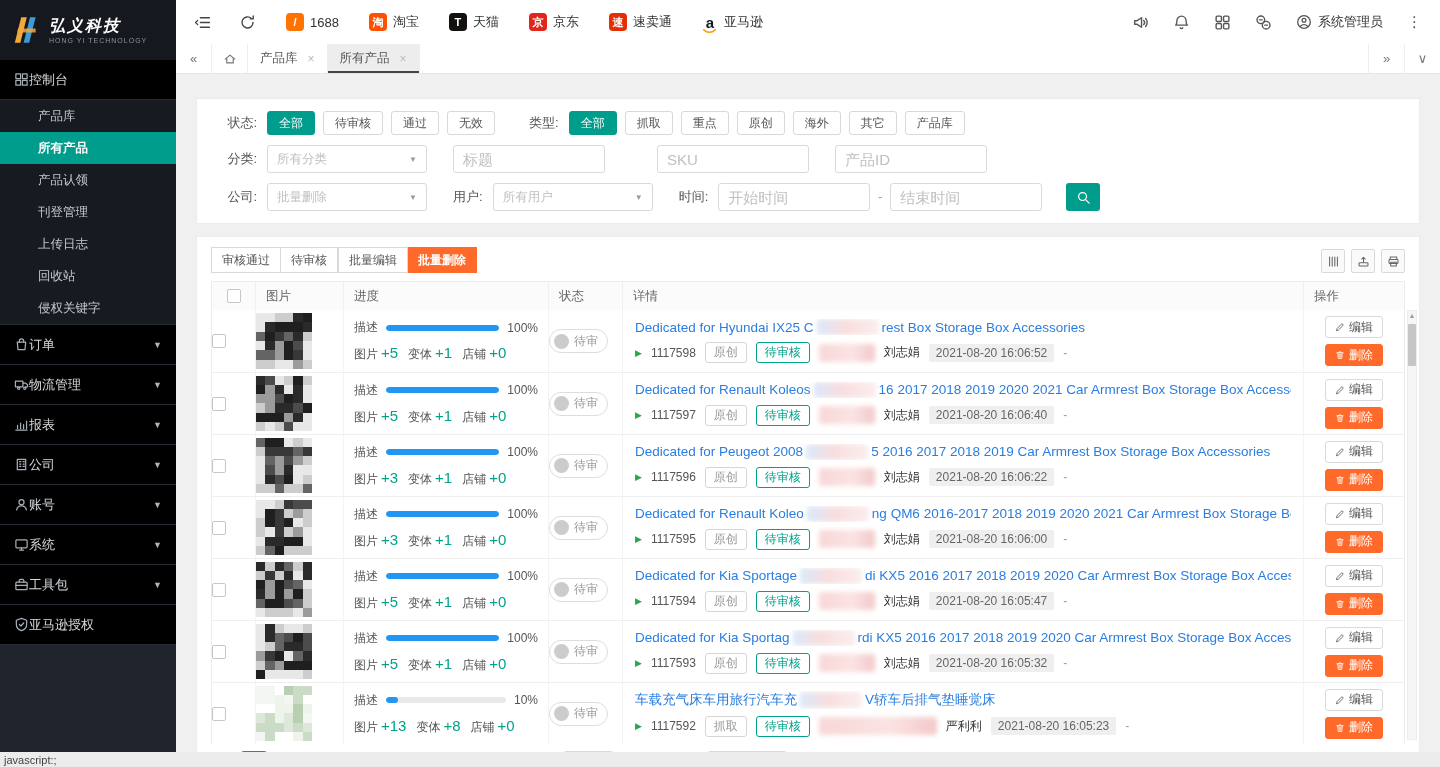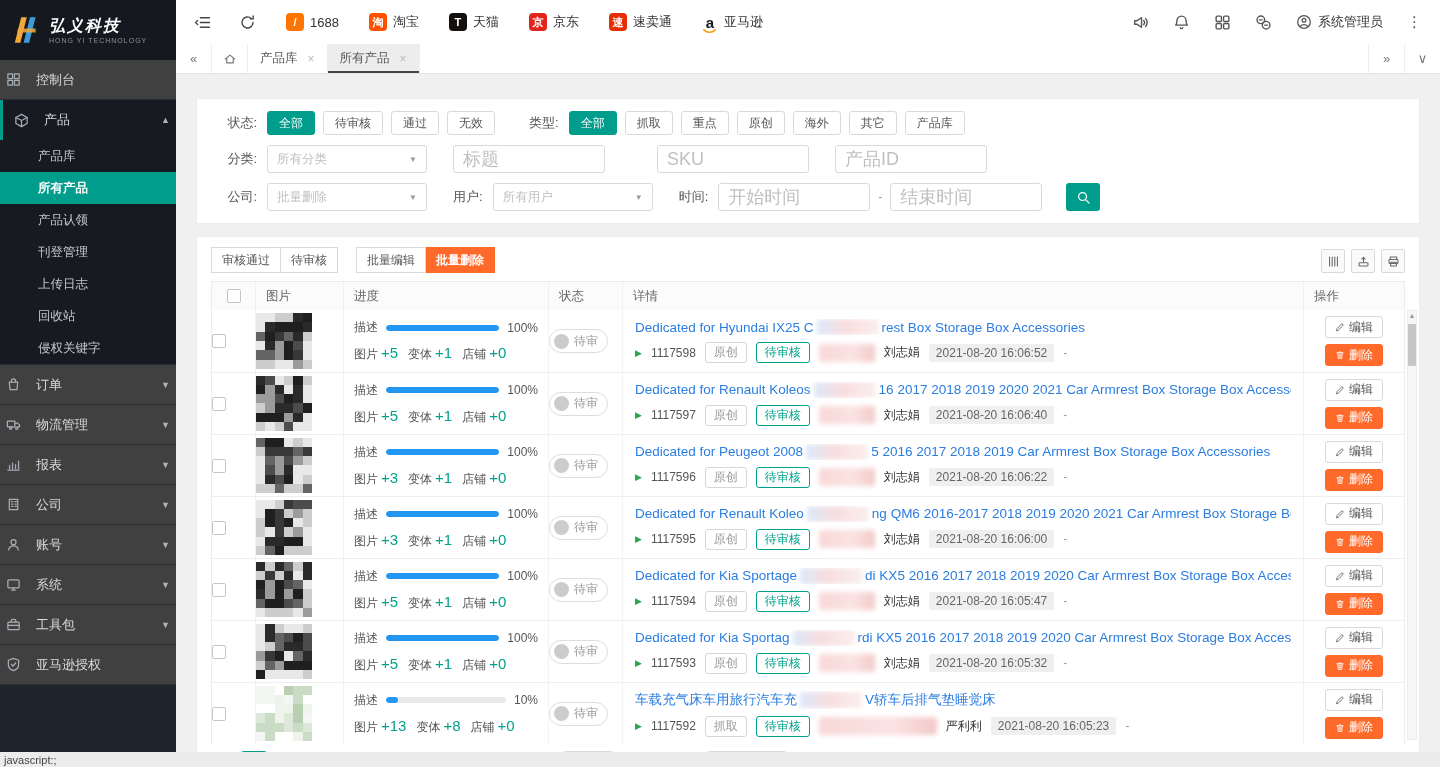--- a/index.html
+++ b/index.html
@@ -2,27 +2,27 @@
 <html><head>
 <meta charset="utf-8">
 <style>
   *{box-sizing:border-box;margin:0;padding:0}
   html,body{width:1440px;height:767px;overflow:hidden;font-family:"Liberation Sans","DejaVu Sans",sans-serif;background:#fff}
   .app{display:flex;width:1440px;height:767px}
   .ic{display:inline-flex;align-items:center;justify-content:center}
   .ic svg{width:100%;height:100%}
 
   
-  .sidebar{width:176px;background:#404040;flex-shrink:0;display:flex;flex-direction:column;overflow:hidden}
+  .sidebar{width:176px;background:#000000;flex-shrink:0;display:flex;flex-direction:column;overflow:hidden}
   .logo{height:60px;background:#15181E;display:flex;align-items:center;padding:0 10px;gap:7px;flex-shrink:0}
   .logo-mark{width:32px;height:32px;flex-shrink:0}
   .logo-cn{color:#fff;font-size:16px;font-weight:bold;font-style:italic;letter-spacing:2px;white-space:nowrap}
   .logo-en{color:#8a939e;font-size:7px;letter-spacing:1px;white-space:nowrap}
   .snav{flex:1;display:flex;flex-direction:column}
-  .sitem{height:40px;display:flex;align-items:center;gap:15px;padding:0 6px;font-size:13px;color:#d6dade;border-bottom:1px solid #272C35;cursor:pointer;flex-shrink:0}
+  .sitem{height:40px;display:flex;align-items:center;gap:0;padding:0 14px;font-size:13px;color:#d6dade;border-bottom:1px solid #272C35;cursor:pointer;flex-shrink:0}
   .sitem .ic{width:15px;height:15px;color:#a7aeb7;flex-shrink:0}
   .sitem .arrow{margin-left:auto;font-size:9px;color:#aeb4bc}
   .sitem.expanded{background:#171A21;border-left:3px solid #009C8C;padding-left:11px;border-bottom:none}
   .schildren{background:#171A21;border-bottom:1px solid #272C35}
   .schild{height:32px;display:flex;align-items:center;padding-left:38px;font-size:12.5px;color:#c3c8ce;cursor:pointer}
   .schild.active{background:#009C8C;color:#fff;font-weight:bold}
   .sfill{flex:1;background:#20242D}
 
   
   .main{flex:1;display:flex;flex-direction:column;min-width:0}
@@ -54,32 +54,32 @@
   .content{flex:1;background:#F0F0F0;padding:24px 20px 0;overflow:hidden}
   .panel{background:#fff;border:1px solid #ececec}
   .filters{padding:12px 14px 2px}
   .frow{display:flex;align-items:center;margin-bottom:10px}
   .flabel{width:46px;text-align:right;margin-right:10px;font-size:13px;color:#555;flex-shrink:0}
   .flabel.inline{width:auto;margin-left:26px}
   .fbtn{height:24px;padding:0 11px;border:1px solid #d9d9d9;background:#fff;color:#555;font-size:12px;border-radius:3px;margin-right:8px;cursor:pointer;white-space:nowrap}
   .fbtn.active{background:#009C8C;border-color:#009C8C;color:#fff}
   .fsel{width:160px;height:28px;border:1px solid #d9d9d9;border-radius:3px;display:flex;align-items:center;justify-content:space-between;padding:0 9px;color:#c0c0c0;font-size:12.5px;background:#fff;cursor:pointer}
   .fsel .car{color:#999;font-size:8px}
-  .finput{width:152px;height:28px;border:1px solid #d9d9d9;border-radius:3px;padding:0 9px;font-size:18px;color:#c2410c;outline:none}
+  .finput{width:152px;height:28px;border:1px solid #d9d9d9;border-radius:3px;padding:0 9px;font-size:15px;color:#c2410c;outline:none}
   .finput::placeholder{color:#c0c0c0}
   .fgap{width:26px;flex-shrink:0}
   .fdash{margin:0 8px;color:#999;font-size:12px}
   .searchbtn{width:34px;height:28px;background:#009C8C;border:none;border-radius:3px;display:flex;align-items:center;justify-content:center;margin-left:24px;cursor:pointer}
   .searchbtn .ic{width:15px;height:15px;color:#fff}
 
   
   .tpanel{margin-top:12px;padding:10px 14px 0;position:relative}
   .ttoolbar{display:flex;align-items:flex-end;margin-bottom:8px}
   .tgroup{display:flex}
-  .tgroup + .tgroup{margin-left:18px}
+  .tgroup + .tgroup{}
   .tbtn{height:26px;padding:0 10px;background:#fff;border:1px solid #d9d9d9;font-size:12px;color:#555;cursor:pointer;white-space:nowrap}
   .tgroup .tbtn + .tbtn{border-left:none}
   .tbtn.orange{background:#FF6A2B;border-color:#FF6A2B;color:#fff;font-weight:bold}
   .ticons{margin-left:auto;display:flex;gap:6px}
   .ticon{width:24px;height:24px;border:1px solid #d9d9d9;background:#fafafa;border-radius:2px;display:flex;align-items:center;justify-content:center;cursor:pointer}
   .ticon .ic{width:13px;height:13px;color:#666}
 
   .cols{display:grid;grid-template-columns:44px 88px 205px 74px 1fr 100px}
   .grid{border:1px solid #ececec;border-bottom:none}
   .ghead{background:#fbfbfb;height:28px;font-size:12.5px;color:#666}
@@ -160,30 +160,20 @@
           <span class="ic ">
             <svg viewBox="0 0 16 16" fill="none" stroke="currentColor" stroke-width="1.3" stroke-linecap="round" stroke-linejoin="round">
               <rect x="2" y="2" width="5" height="5"></rect>
               <rect x="9" y="2" width="5" height="5"></rect>
               <rect x="2" y="9" width="5" height="5"></rect>
               <rect x="9" y="9" width="5" height="5"></rect>
             </svg>
           </span>
           <span>控制台</span>
         </div>
-        <div class="sitem expanded">
-          <span class="ic ">
-            <svg viewBox="0 0 16 16" fill="none" stroke="currentColor" stroke-width="1.3" stroke-linecap="round" stroke-linejoin="round">
-              <path d="M8 1.5 14 4.8v6.4L8 14.5 2 11.2V4.8z"></path>
-              <path d="M2 4.8 8 8l6-3.2M8 8v6.5"></path>
-            </svg>
-          </span>
-          <span>产品</span>
-          <span class="arrow">▲</span>
-        </div>
         <div class="schildren">
           <div class="schild">
             <span>产品库</span>
           </div>
           <div class="schild active">
             <span>所有产品</span>
           </div>
           <div class="schild">
             <span>产品认领</span>
           </div>

